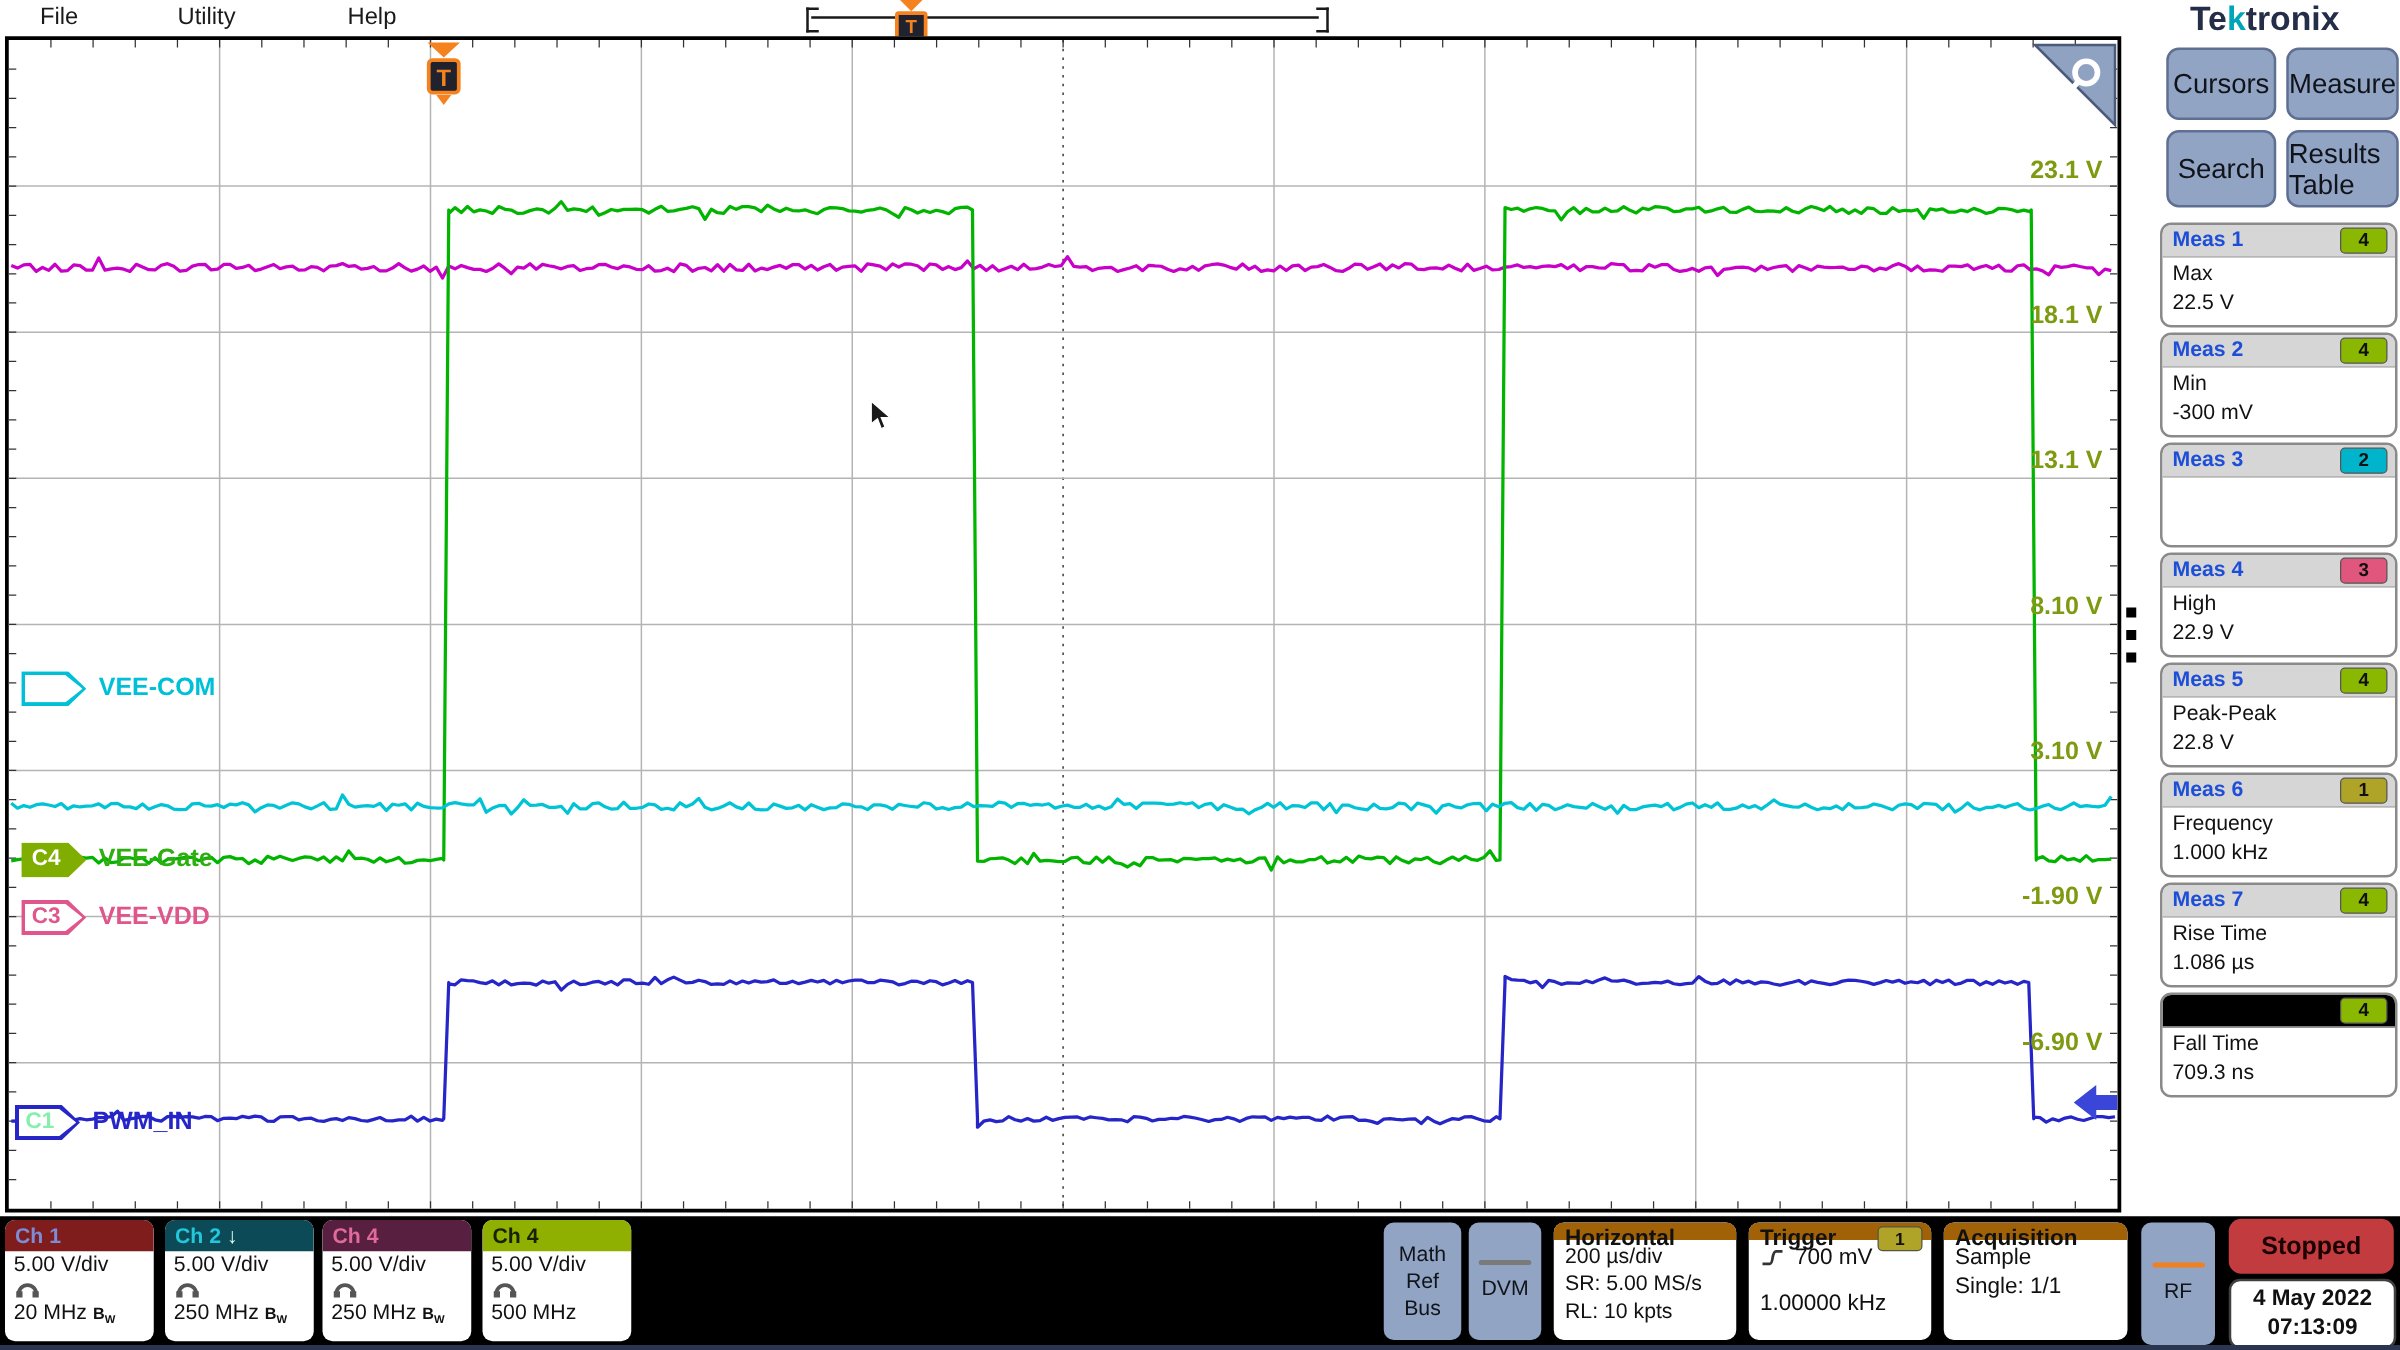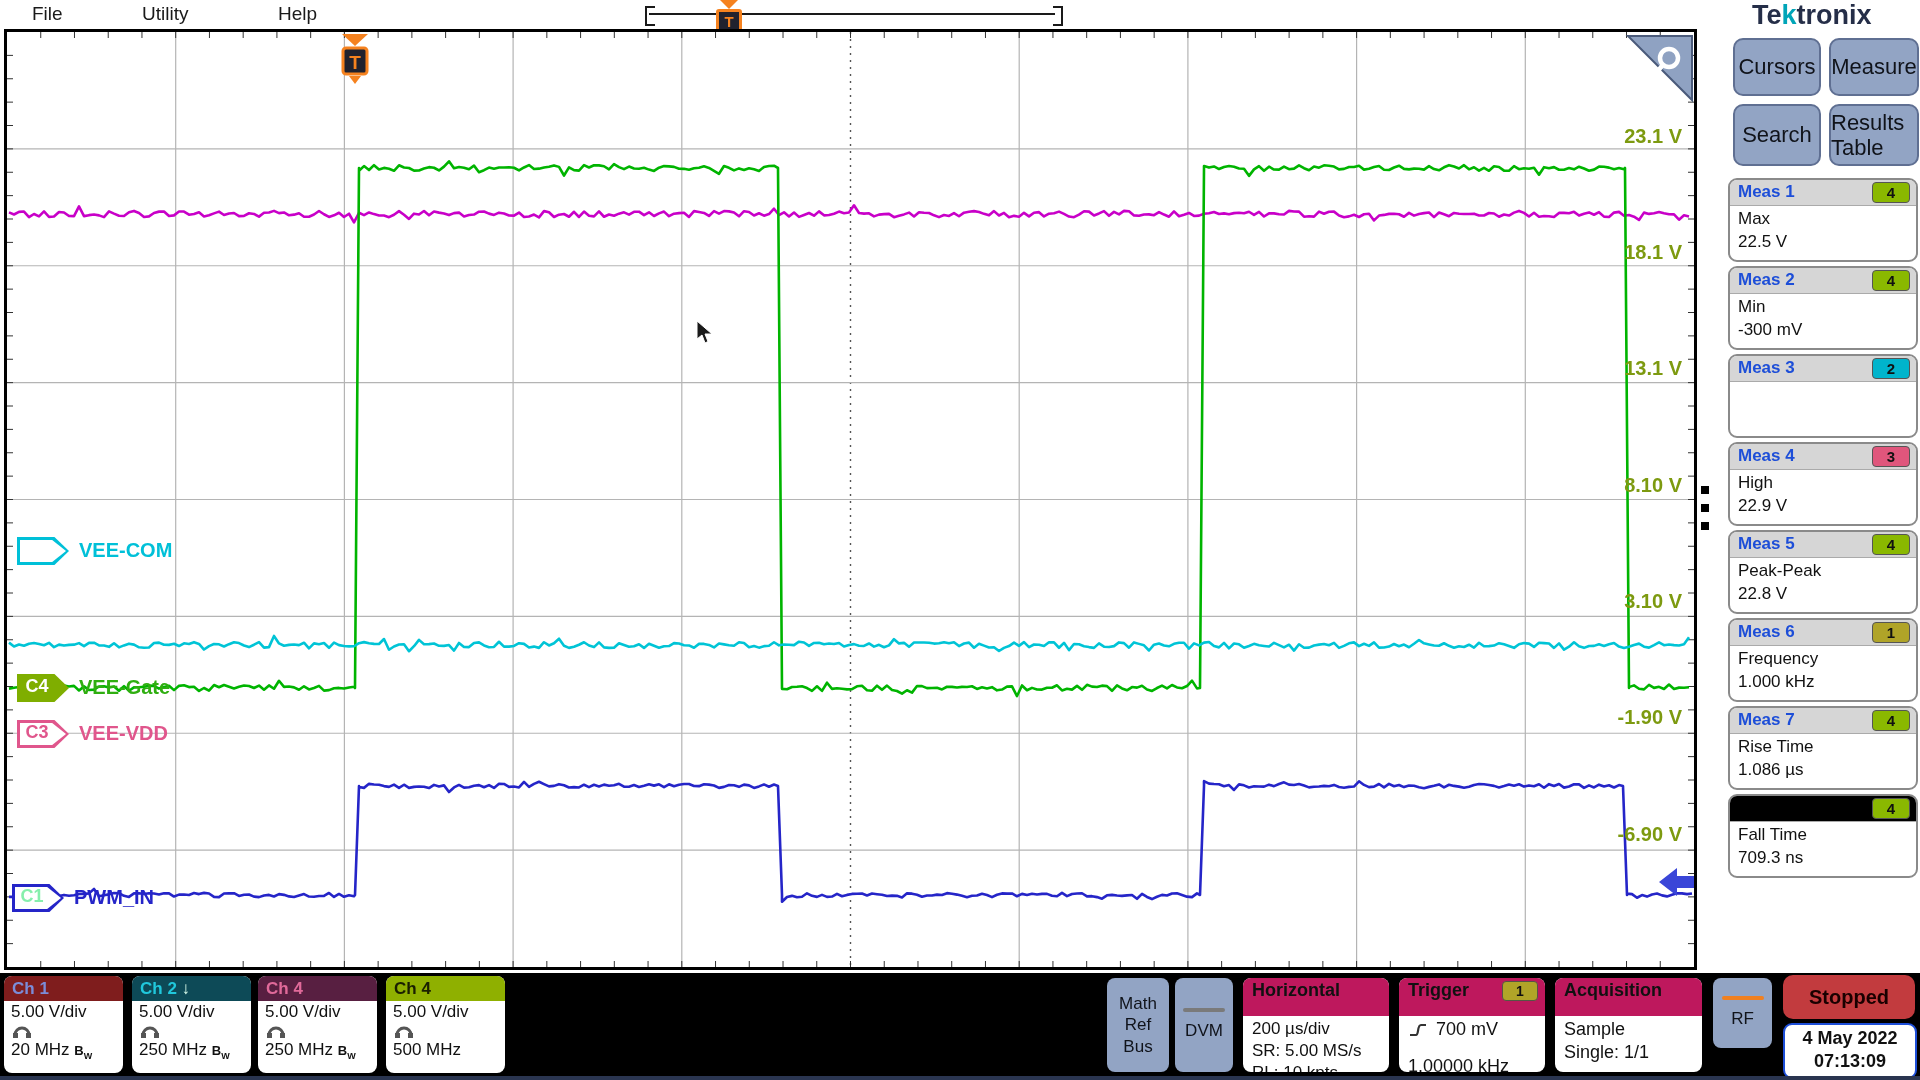--- a/index.html
+++ b/index.html
@@ -50,27 +50,27 @@
   #bottombar{left:0;top:973px;width:1920px;height:103px;background:#000;}
   .chbadge{position:absolute;top:3px;width:119px;height:97px;border-radius:8px;overflow:hidden;background:#fff;cursor:pointer;}
   .chbadge .chhdr{height:25px;font-size:17px;font-weight:bold;padding-left:8px;line-height:25px;}
   .chbadge .chbody{padding:1px 7px;font-size:17px;color:#111;line-height:1.2;}
   .probe{display:block;margin:1px 0;}
   .bw{font-size:13px;font-weight:bold;}
   .bw sub{font-size:9px;}
   .blk-btn{position:absolute;background:#92a4c4;border-radius:8px;color:#10131a;font-size:17px;
      display:flex;flex-direction:column;align-items:center;justify-content:center;line-height:1.25;cursor:pointer;}
   .panel{position:absolute;background:#fff;border-radius:8px;overflow:hidden;}
-  .panel .phdr{height:38px;background:#be185d;font-size:18px;font-weight:bold;color:#111;padding-left:9px;line-height:25px;position:relative;}
+  .panel .phdr{height:14px;background:#a16207;font-size:18px;font-weight:bold;color:#111;padding-left:9px;line-height:25px;position:relative;}
   .panel .pbody{padding:2px 9px;font-size:18px;color:#111;line-height:1.3;}
   .mini-badge{position:absolute;right:7px;top:3px;width:34px;height:18px;background:#b0a428;border:1px solid #554;
      border-radius:4px;font-size:14px;font-weight:bold;text-align:center;line-height:18px;color:#111;}
   #stopped{left:1783px;top:2px;width:132px;height:44px;background:#c23b3e;border-radius:10px;
      color:#1a0000;font-size:20px;font-weight:bold;display:flex;align-items:center;justify-content:center;cursor:pointer;}
-  #datetime{left:1783px;top:50px;width:130px;height:50px;background:#fff;border:2px solid #1d4ed8;border-radius:9px;
+  #datetime{left:1783px;top:50px;width:130px;height:50px;background:#fff;border:2px solid #404040;border-radius:9px;
      text-align:center;font-size:18px;font-weight:bold;color:#111;line-height:1.3;padding-top:2px;}
   #screen-edge{left:0;top:1076px;width:1920px;height:4px;background:#2a3550;}
   .topline{width:42px;height:4px;border-radius:2px;margin-bottom:8px;}
 
   #cursor{pointer-events:none;}
 </style>
 </head>
 <body>
 
 <div class="abs" id="menubar">
@@ -515,21 +515,21 @@
   </div>
 
   <div class="panel" style="left:1555px;top:5px;width:147px;height:94px">
     <div class="phdr">Acquisition</div>
     <div class="pbody">
       <div>Sample</div>
       <div>Single: 1/1</div>
     </div>
   </div>
 
-  <div class="blk-btn" style="left:1713px;top:5px;width:59px;height:70px">
+  <div class="blk-btn" style="left:1713px;top:5px;width:59px;height:98px">
     <div class="topline" style="background:#f08020"></div>
     <div>RF</div>
   </div>
 
   <div class="abs" id="stopped">Stopped</div>
   <div class="abs" id="datetime">
     <div>4 May 2022</div>
     <div>07:13:09</div>
   </div>
 </div>

